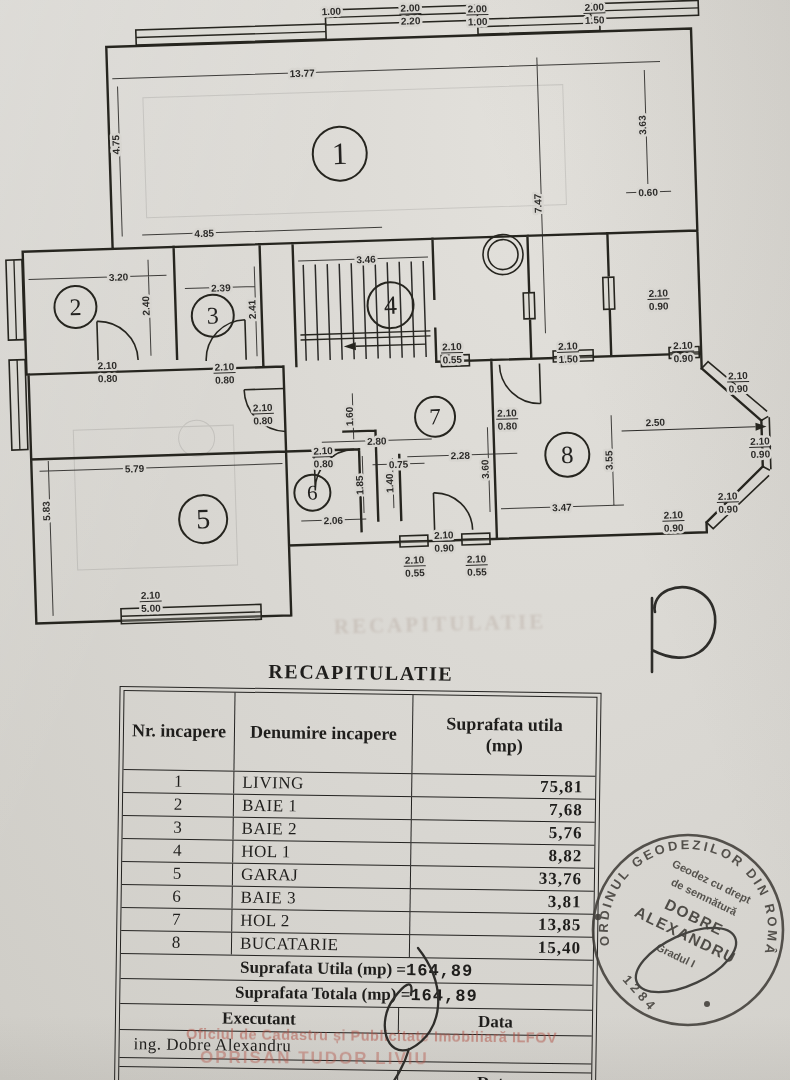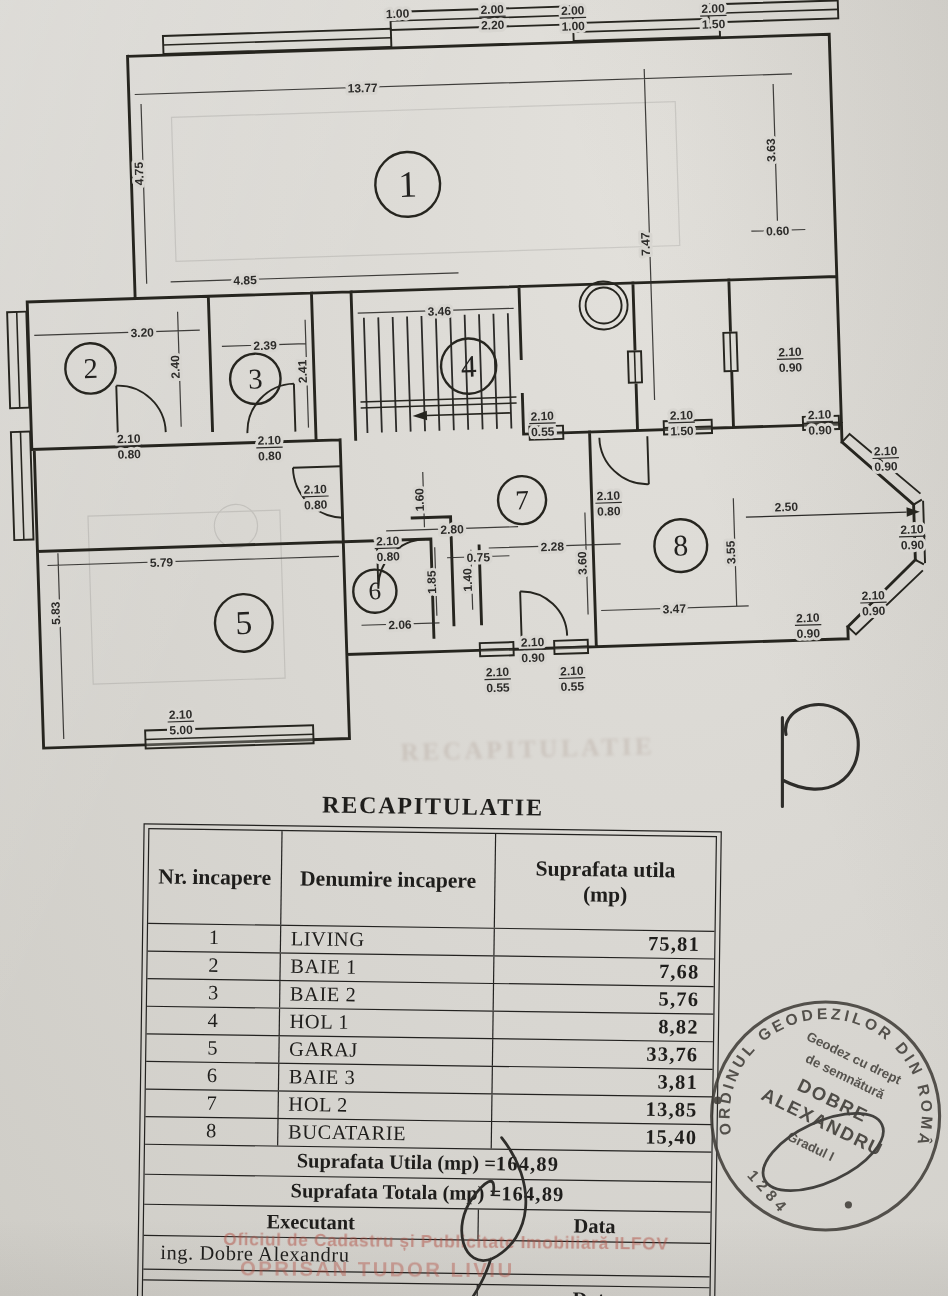--- a/index.html
+++ b/index.html
@@ -38,21 +38,21 @@
   .hdr{height:78px;font-weight:700;font-size:18px;}
   .c1{width:110px;align-self:stretch;display:flex;align-items:center;justify-content:center;border-right:1.5px solid #232220;}
   .c2{width:178px;align-self:stretch;display:flex;align-items:center;border-right:1.5px solid #232220;padding-left:8px;box-sizing:border-box;}
   .c3{flex:1;text-align:center;}
   .hdr .c2{justify-content:center;padding-left:0;}
   .dr{height:22px;font-size:17px;}
   .dr .c1{font-weight:400;}
   .dr .c2{letter-spacing:.5px;}
   .dr .c3{text-align:right;padding-right:12px;font-weight:600;letter-spacing:1px;}
   .tot{height:24px;font-size:17px;font-weight:700;justify-content:center;}
-  .tot .tv{margin-left:0;letter-spacing:1px;}
+  .tot .tv{margin-left:0;letter-spacing:1px;font-family:Liberation Mono, monospace;}
   .exec{height:25px;font-size:17px;font-weight:700;}
   .cex{width:278px;align-self:stretch;display:flex;align-items:center;justify-content:center;border-right:1.5px solid #232220;}
   .cda{flex:1;text-align:center;}
   .ing{height:27px;font-size:17px;}
   .ing .full{padding-left:14px;letter-spacing:.5px;}
   .thinrow{height:8px;}
   .last{height:21px;font-size:17px;font-weight:700;}
   .red1{position:absolute;left:186px;top:1028px;width:420px;font-size:14.5px;font-weight:700;
     color:rgba(178,78,66,.50);filter:blur(.4px);transform:rotate(.6deg);letter-spacing:.5px;}
   .red2{position:absolute;left:200px;top:1049px;width:360px;font-size:17px;font-weight:700;

